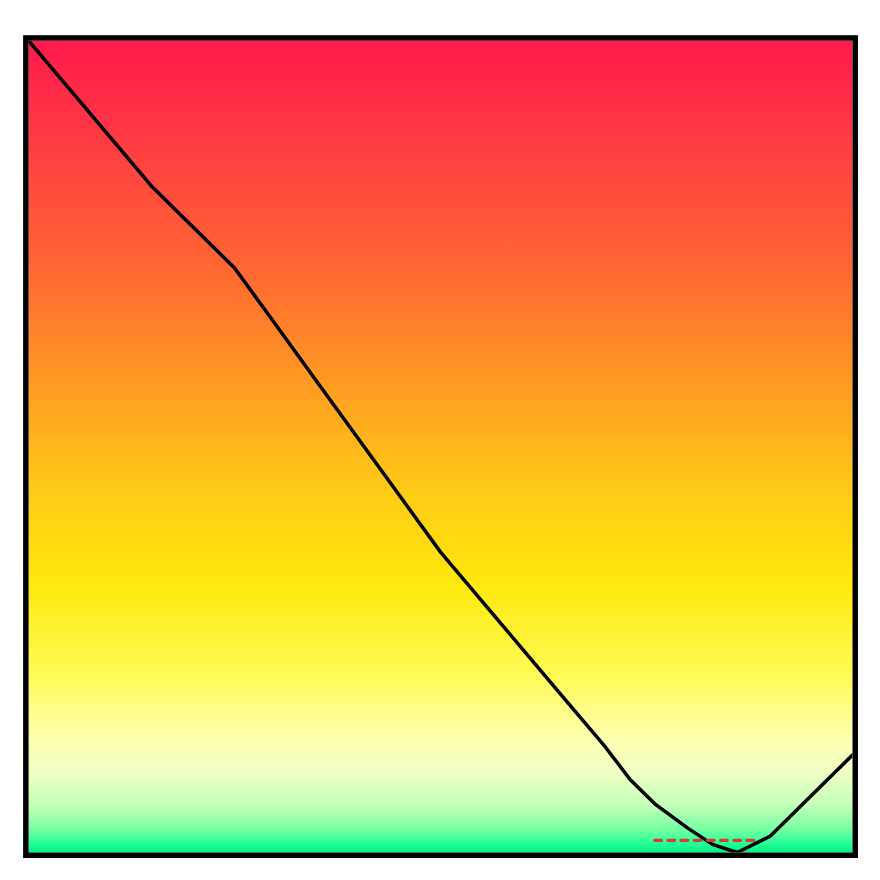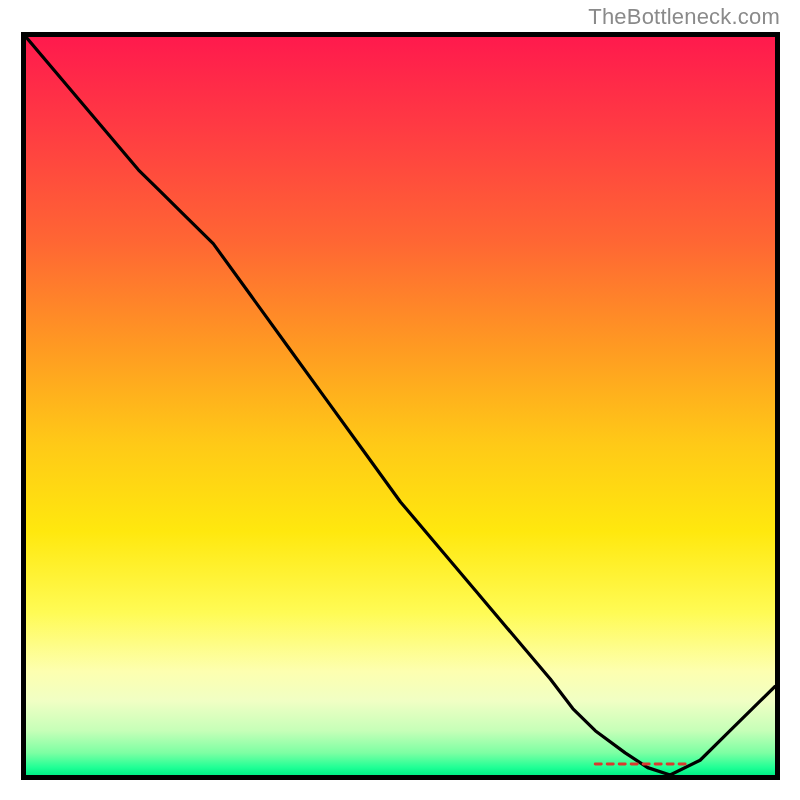--- a/index.html
+++ b/index.html
@@ -66,21 +66,20 @@
     color: #d93a2e;
     letter-spacing: 0.5px;
     white-space: nowrap;
   }
 </style>
 </head>
 <body>
 
 <div class="container">
 
-  <div class="attribution">TheBottleneck.com</div>
 
   <div class="plot-area">
     <svg class="curve" viewBox="0 0 750 740" preserveAspectRatio="none">
       <path id="curve-path" fill="none" stroke="#000000" stroke-width="3.2" stroke-linecap="round" stroke-linejoin="round" d="M0.0 0.0 L37.5 44.4 L75.0 88.8 L112.5 133.2 L135.0 155.4 L157.5 177.6 L187.5 207.2 L225.0 259.0 L262.5 310.8 L300.0 362.6 L337.5 414.4 L375.0 466.2 L412.5 510.6 L450.0 555.0 L487.5 599.4 L525.0 643.8 L547.5 673.4 L570.0 695.6 L600.0 717.8 L622.5 732.6 L645.0 740.0 L675.0 725.2 L705.0 695.6 L735.0 666.0 L750.0 651.2 "></path>
       <path id="marker-path" stroke="#d93a2e" stroke-width="3" stroke-linecap="round" stroke-dasharray="6 6" fill="none" d="M 570.0 728.9 L 660.0 728.9"></path>
     </svg>
     <div class="marker-label" id="marker-label" style="left: 575px; top: 716.9px;"></div>
   </div>
 
 </div>

